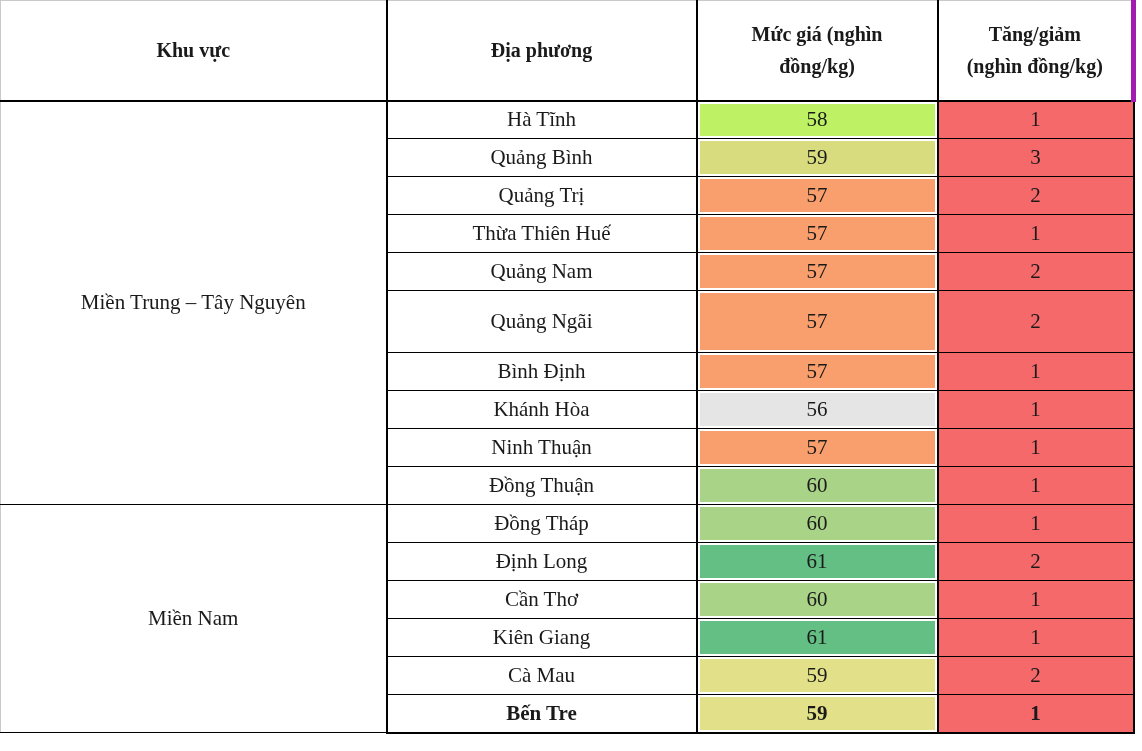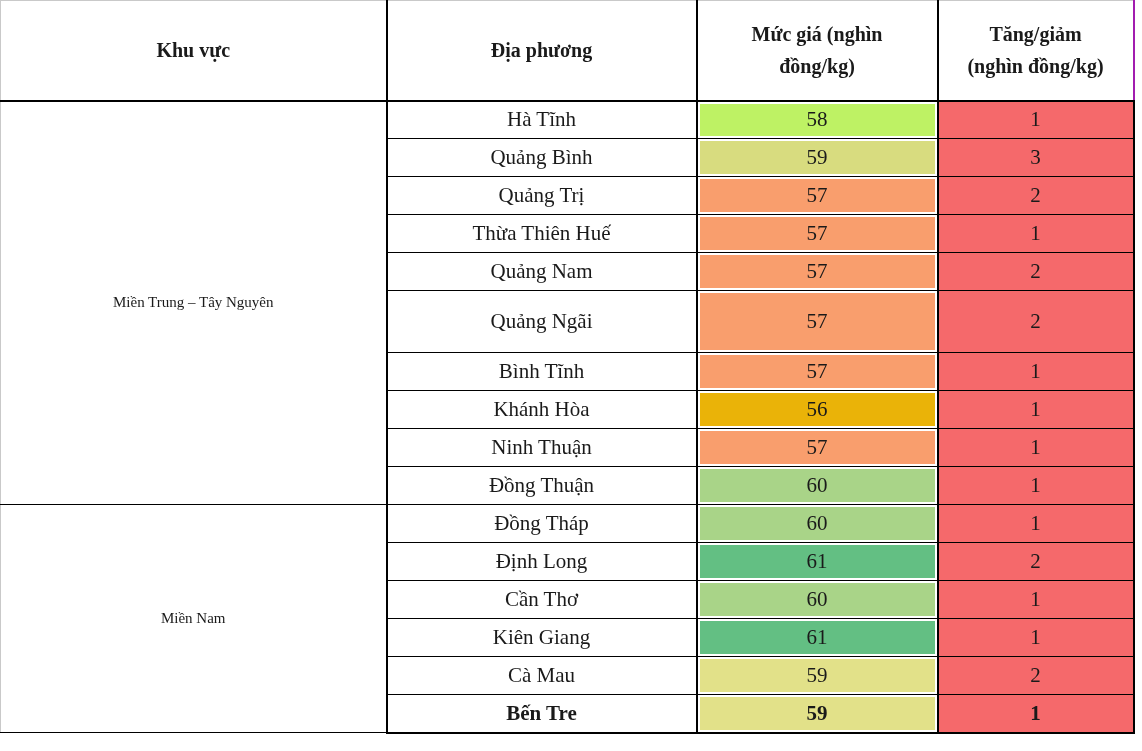--- a/index.html
+++ b/index.html
@@ -38,36 +38,36 @@
     font-weight: bold;
     font-size: 20px;
     line-height: 1.6;
     white-space: pre-line;
     background: #ffffff;
     border-top: 1px solid #c9c9c9;
     border-bottom: 2px solid #000000;
     border-left: 2px solid #000000;
   }
   th:first-child { border-left: 1px solid #c9c9c9; }
-  th:last-child  { border-right: 2px solid #a21caf; border-radius: 17px; }
+  th:last-child  { border-right: 5px solid #a21caf; border-radius: 17px; }
 
   
   tbody tr { height: 38px; }
   tbody tr.tall { height: 62px; }
   td {
     font-size: 21px;
     border-top: 1px solid #000000;
     border-bottom: 1px solid #000000;
     border-left: 2px solid #000000;
   }
   td:last-child { border-right: 2px solid #000000; }
   td.region {
     border-left: 1px solid #c9c9c9;
     background: #ffffff;
-    font-size: 15px;
+    font-size: 21px;
   }
   tbody tr:last-child td { border-bottom: 2px solid #000000; font-weight: bold; }
   td.price {
     
     box-shadow: inset 0 0 0 2px #ffffff;
   }
 </style>
 </head>
 <body>
 
@@ -116,27 +116,27 @@
         <td class="loc">Quảng Nam</td>
         <td class="price" style="background-color: rgb(249, 158, 109);">57</td>
         <td class="chg" style="background-color: rgb(245, 105, 107);">2</td>
       </tr>
       <tr class="tall">
         <td class="loc">Quảng Ngãi</td>
         <td class="price" style="background-color: rgb(249, 158, 109);">57</td>
         <td class="chg" style="background-color: rgb(245, 105, 107);">2</td>
       </tr>
       <tr>
-        <td class="loc">Bình Tĩnh</td>
+        <td class="loc">Bình Định</td>
         <td class="price" style="background-color: rgb(249, 158, 109);">57</td>
         <td class="chg" style="background-color: rgb(245, 105, 107);">1</td>
       </tr>
       <tr>
         <td class="loc">Khánh Hòa</td>
-        <td class="price" style="background-color: #eab308;">56</td>
+        <td class="price" style="background-color: #e5e5e5;">56</td>
         <td class="chg" style="background-color: rgb(245, 105, 107);">1</td>
       </tr>
       <tr>
         <td class="loc">Ninh Thuận</td>
         <td class="price" style="background-color: rgb(249, 158, 109);">57</td>
         <td class="chg" style="background-color: rgb(245, 105, 107);">1</td>
       </tr>
       <tr>
         <td class="loc">Đồng Thuận</td>
         <td class="price" style="background-color: rgb(169, 212, 136);">60</td>

